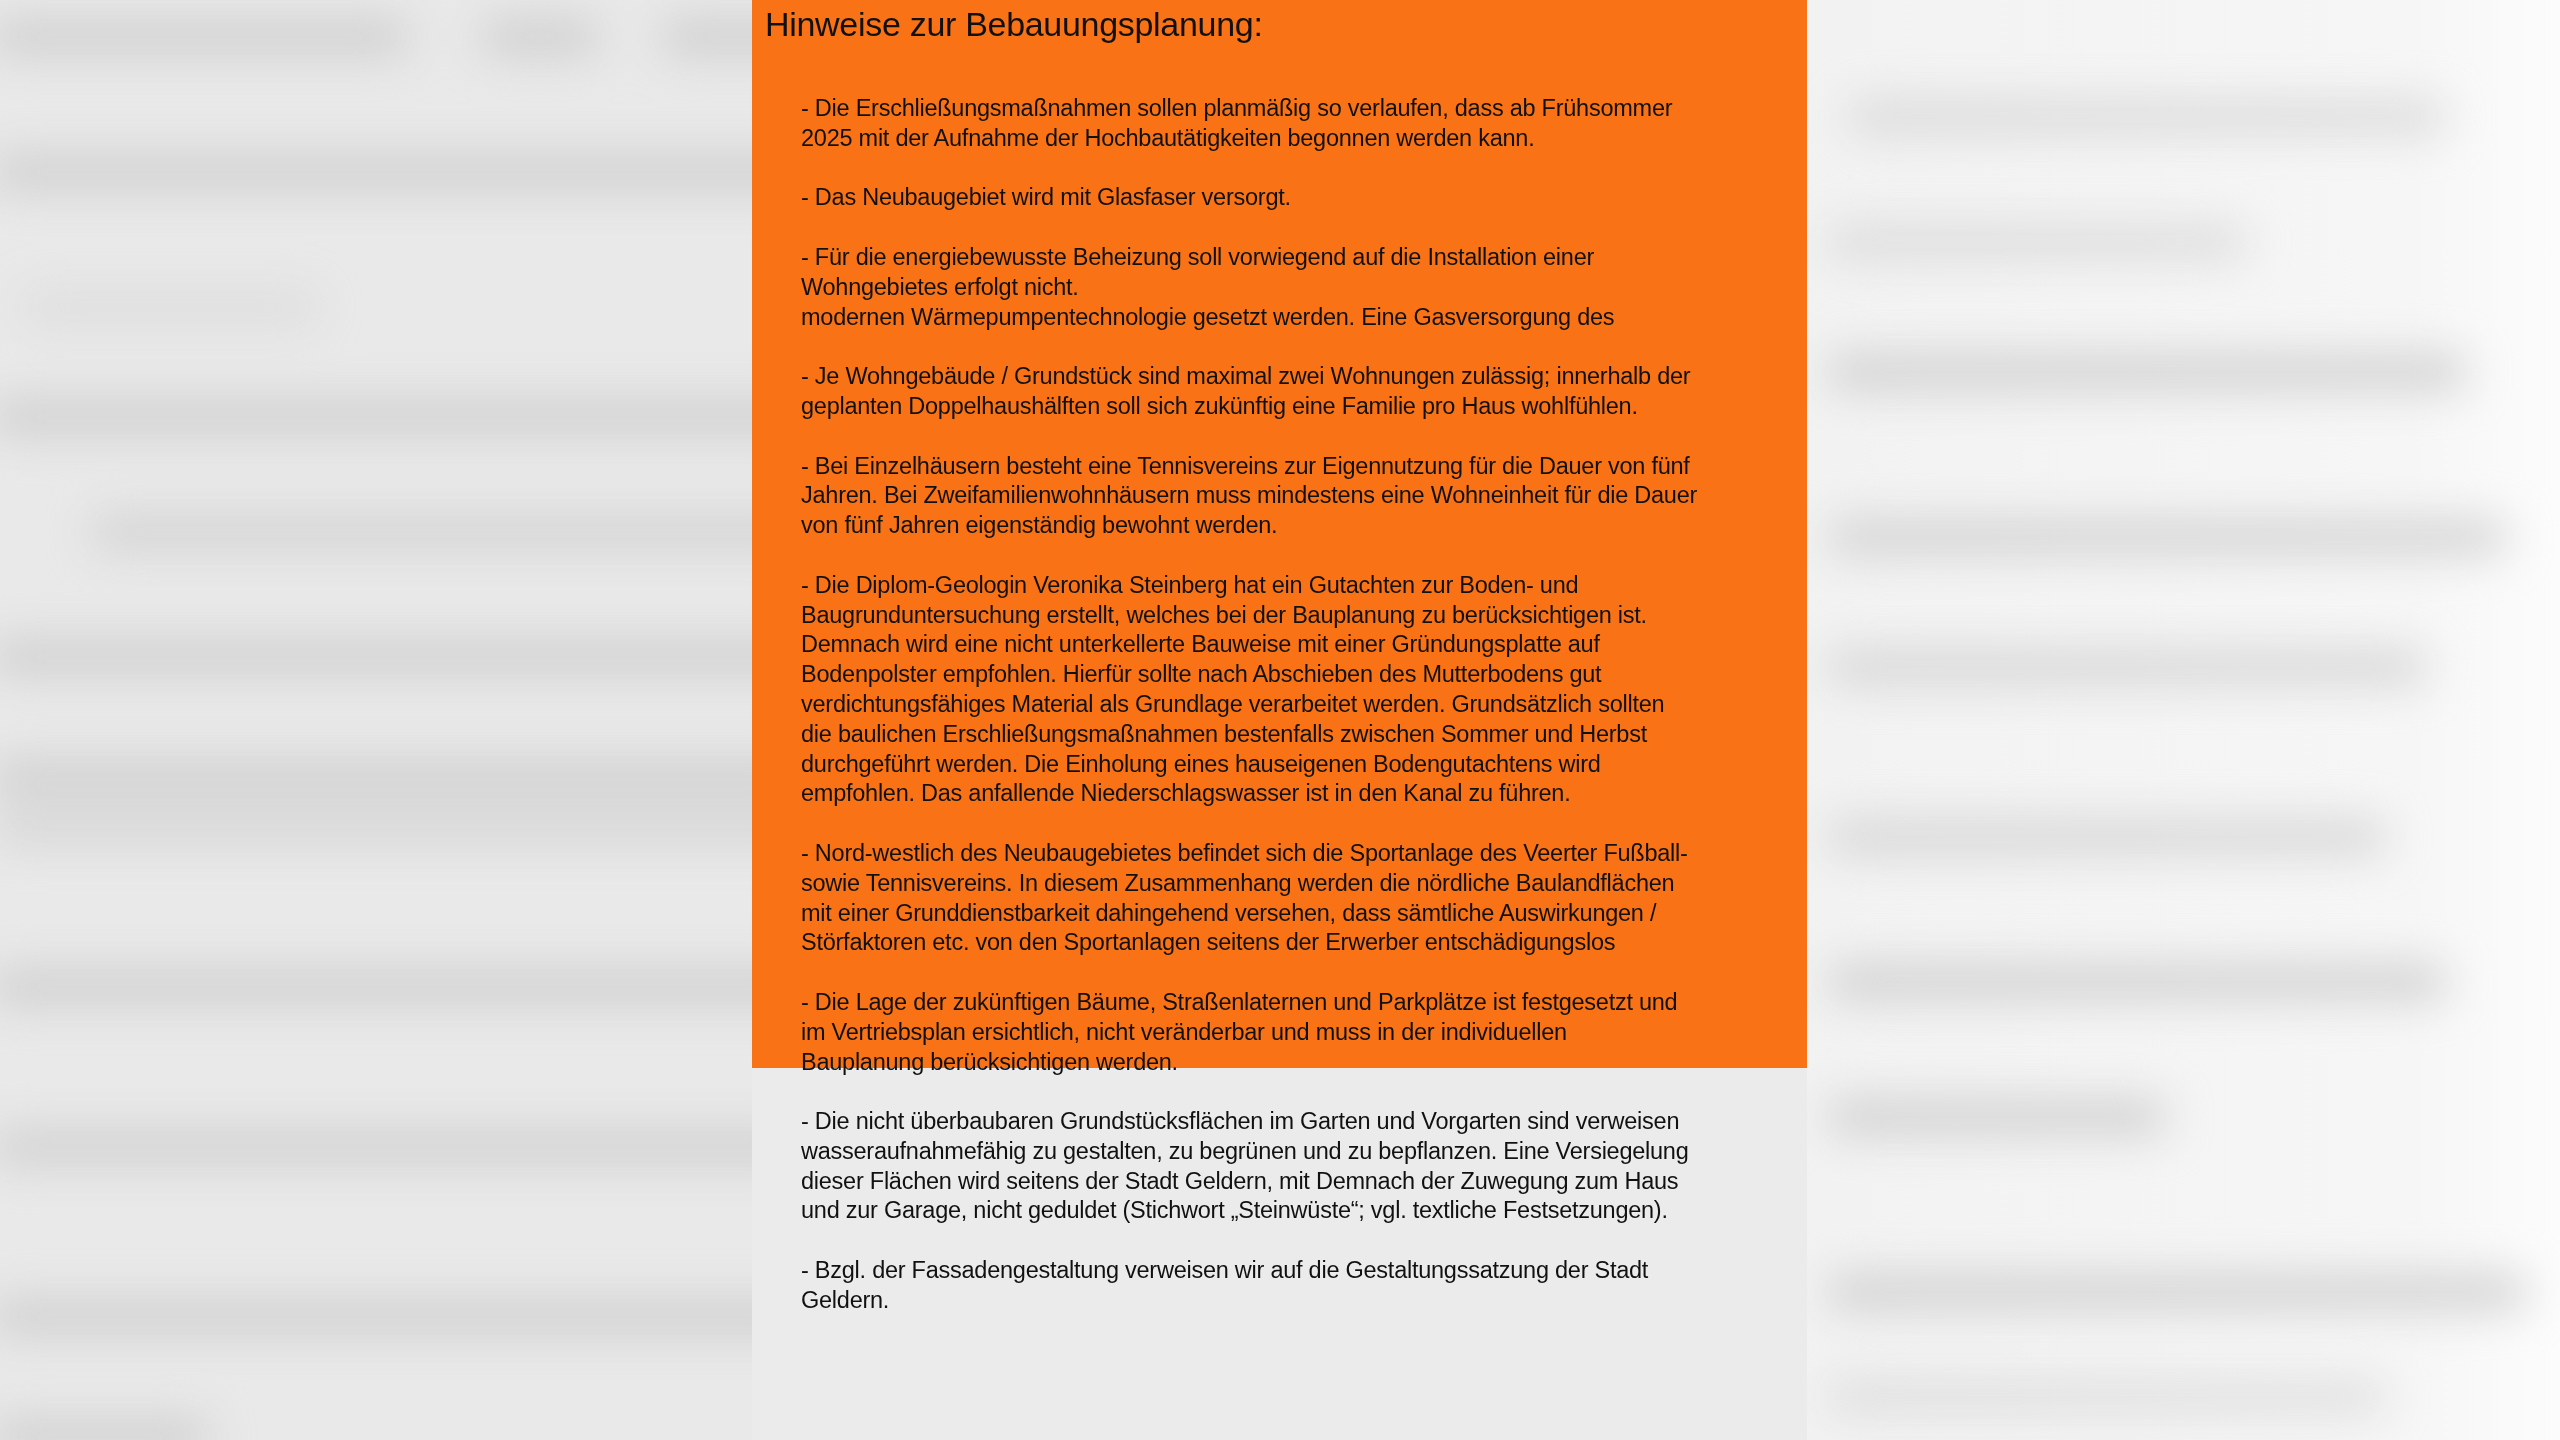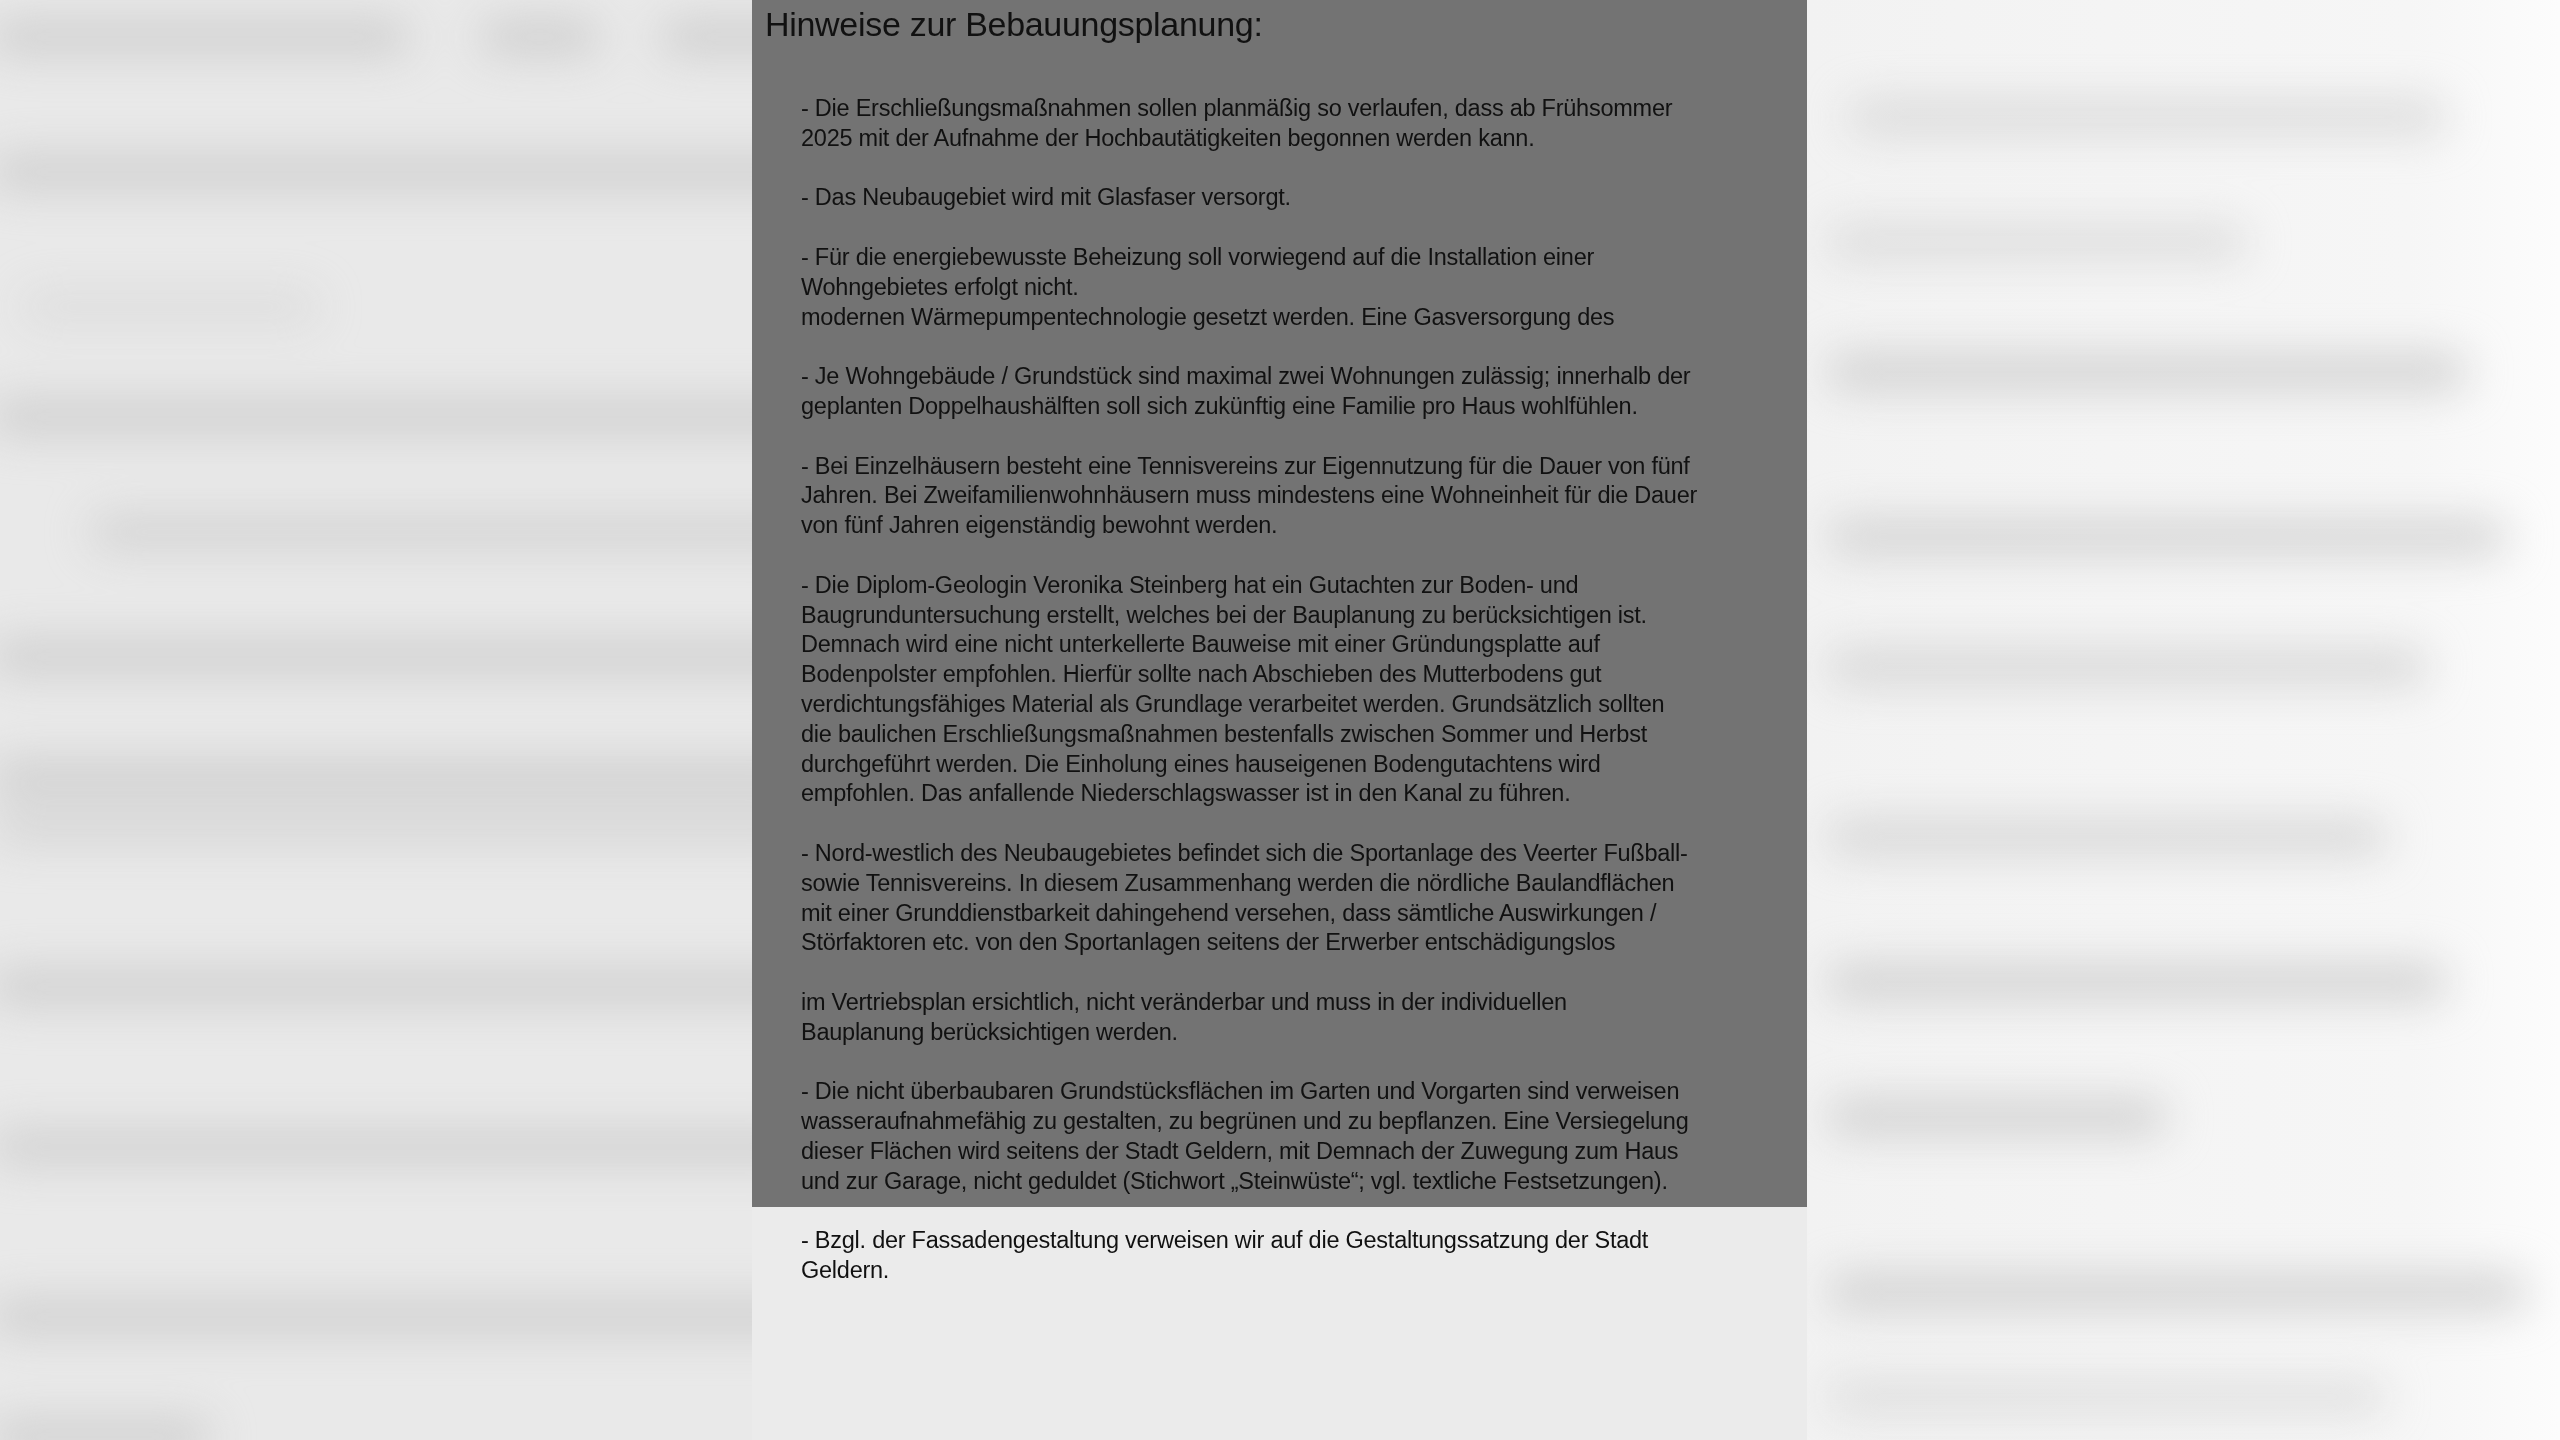--- a/index.html
+++ b/index.html
@@ -40,22 +40,22 @@
       height: 34px;
       border-radius: 17px;
       background: #c9c9c9;
       opacity: 0.85;
     }
     .panel {
       position: absolute;
       left: 752px;
       top: 0;
       width: 1055px;
-      height: 1207px;
-      background: #737373;
+      height: 1068px;
+      background: #f97316;
     }
     .title {
       position: absolute;
       left: 13px;
       top: 2px;
       margin: 0;
       font-size: 34px;
       font-weight: normal;
       line-height: 44px;
       color: #111111;
@@ -138,20 +138,21 @@
         <span class="line">durchgeführt werden. Die Einholung eines hauseigenen Bodengutachtens wird</span>
         <span class="line">empfohlen. Das anfallende Niederschlagswasser ist in den Kanal zu führen.</span>
       </p>
       <p class="para">
         <span class="line">- Nord-westlich des Neubaugebietes befindet sich die Sportanlage des Veerter Fußball-</span>
         <span class="line">sowie Tennisvereins. In diesem Zusammenhang werden die nördliche Baulandflächen</span>
         <span class="line">mit einer Grunddienstbarkeit dahingehend versehen, dass sämtliche Auswirkungen /</span>
         <span class="line">Störfaktoren etc. von den Sportanlagen seitens der Erwerber entschädigungslos</span>
       </p>
       <p class="para">
+        <span class="line">- Die Lage der zukünftigen Bäume, Straßenlaternen und Parkplätze ist festgesetzt und</span>
         <span class="line">im Vertriebsplan ersichtlich, nicht veränderbar und muss in der individuellen</span>
         <span class="line">Bauplanung berücksichtigen werden.</span>
       </p>
       <p class="para">
         <span class="line">- Die nicht überbaubaren Grundstücksflächen im Garten und Vorgarten sind verweisen</span>
         <span class="line">wasseraufnahmefähig zu gestalten, zu begrünen und zu bepflanzen. Eine Versiegelung</span>
         <span class="line">dieser Flächen wird seitens der Stadt Geldern, mit Demnach der Zuwegung zum Haus</span>
         <span class="line">und zur Garage, nicht geduldet (Stichwort „Steinwüste“; vgl. textliche Festsetzungen).</span>
       </p>
       <p class="para">

